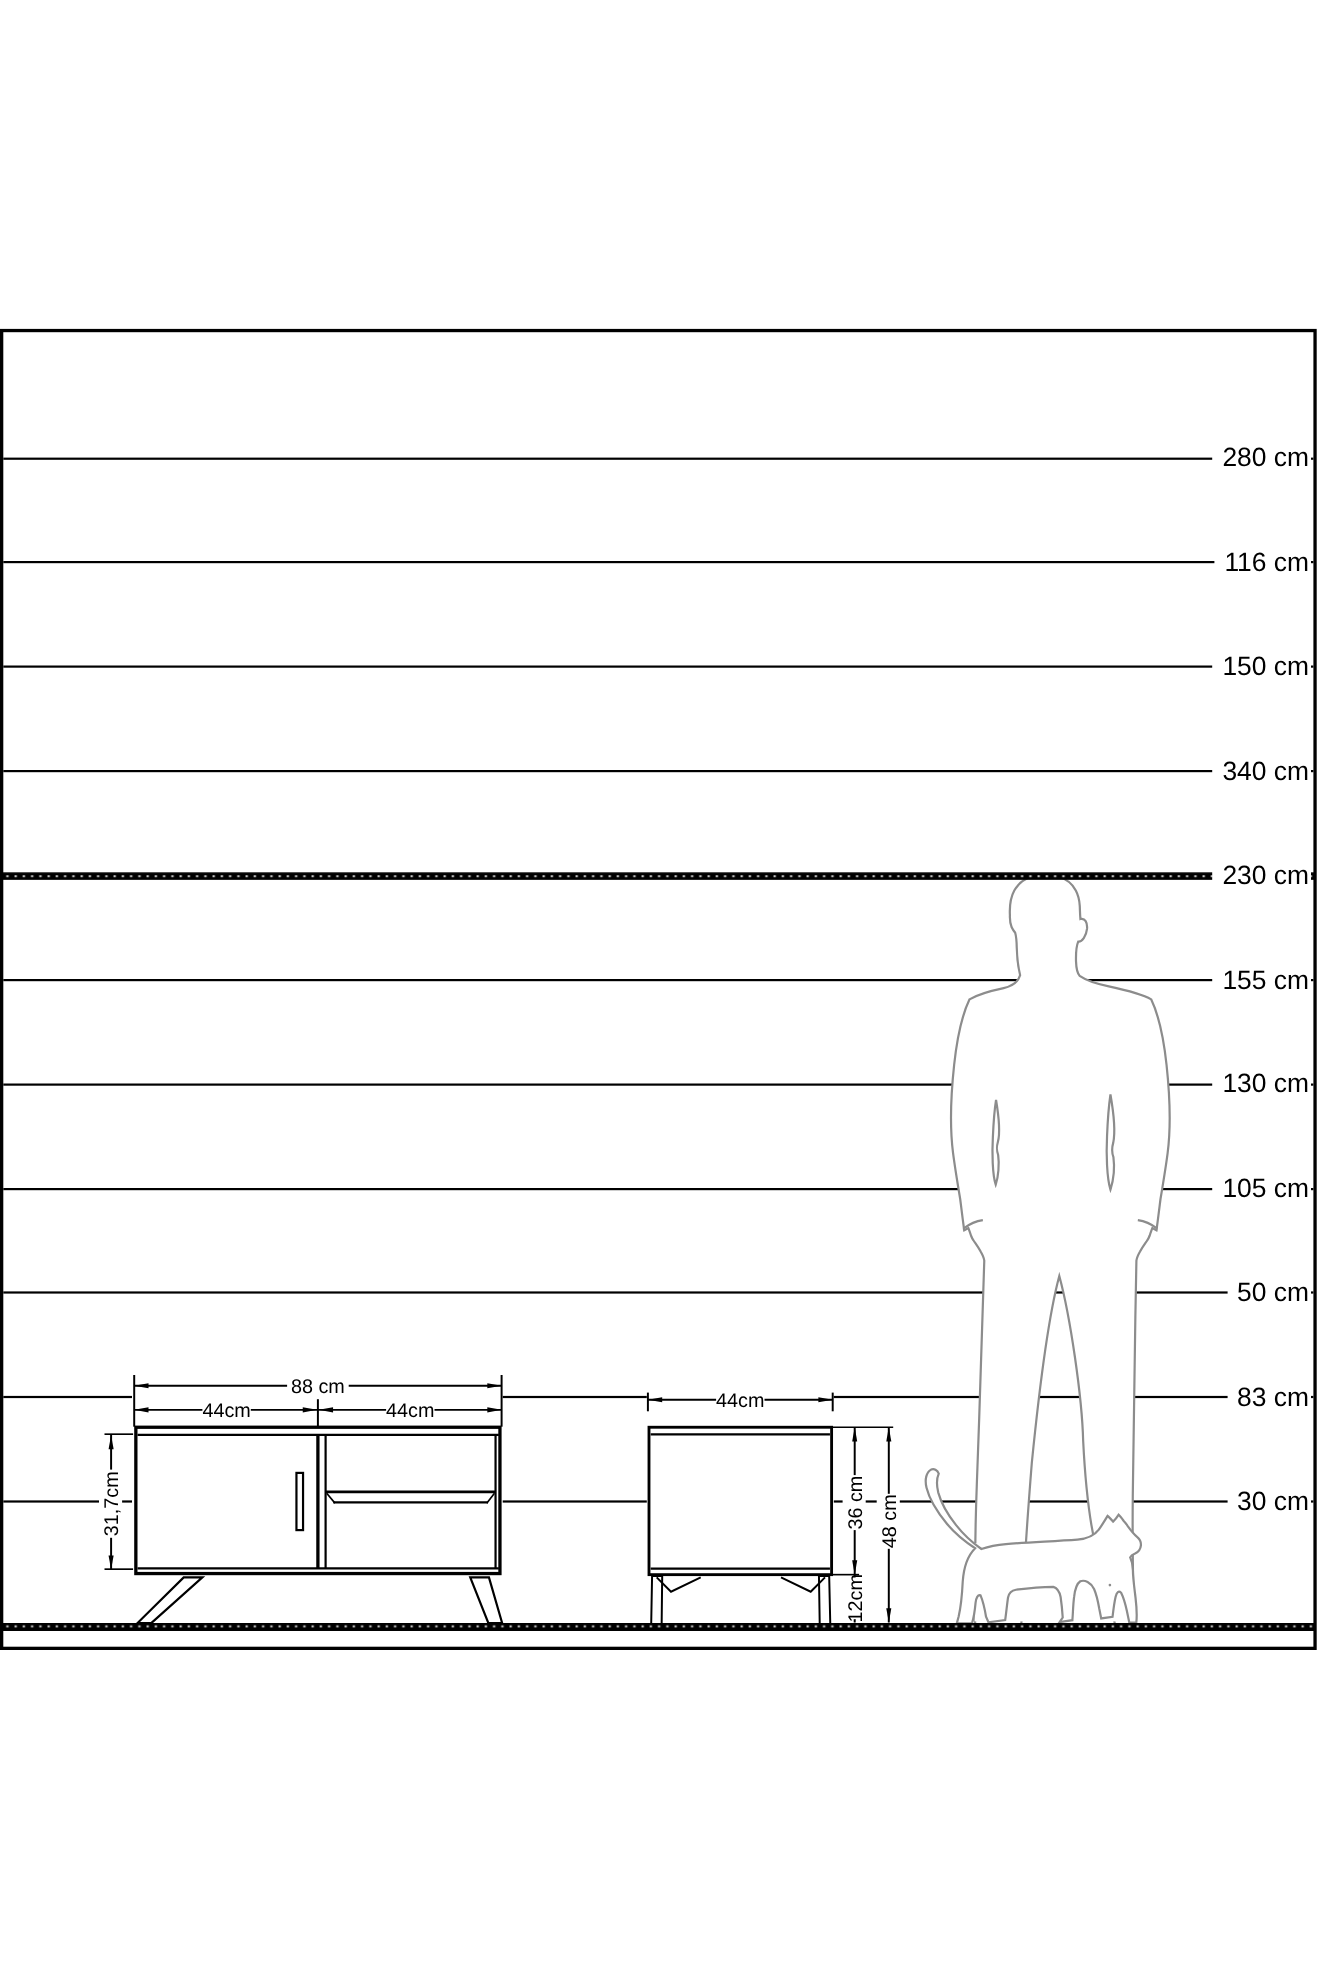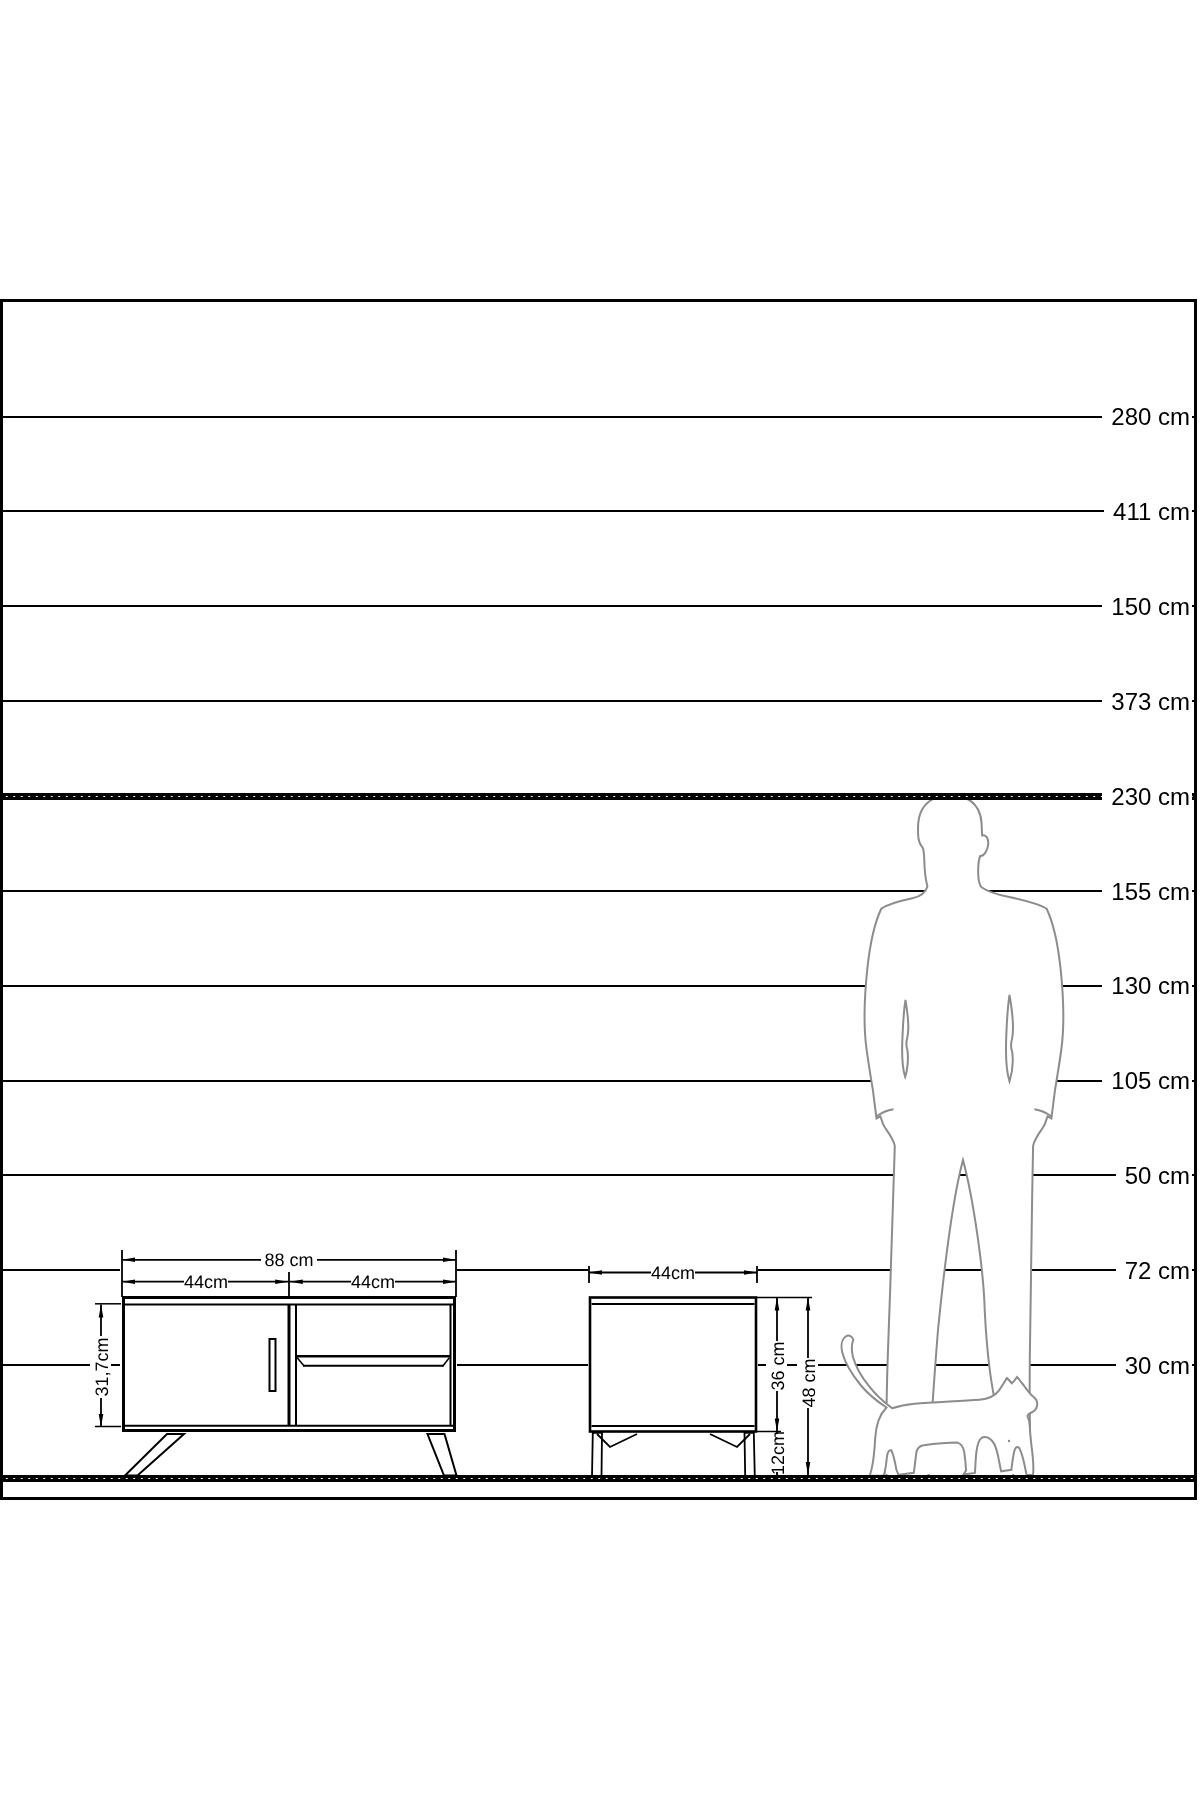--- a/index.html
+++ b/index.html
@@ -246,23 +246,23 @@
         C 851.4,1350.2 851.6,1343.7 853.4,1339.7
         C 852.2,1336.4 849,1334.7 846.5,1336 Z"></path>
       <circle cx="1009" cy="1441" r="1.2" fill="#8c8c8c" stroke="none"></circle>
     </g>
   </svg>
 
   <div class="band" style="top:792.5px"></div>
   <div class="band" style="top:1475px"></div>
 
   <div class="lab" style="top:402px">280 cm</div>
-  <div class="lab" style="top:497px">411 cm</div>
+  <div class="lab" style="top:497px">116 cm</div>
   <div class="lab" style="top:592px">150 cm</div>
-  <div class="lab" style="top:687px">373 cm</div>
+  <div class="lab" style="top:687px">340 cm</div>
   <div class="lab" style="top:782px">230 cm</div>
   <div class="lab" style="top:877px">155 cm</div>
   <div class="lab" style="top:971px">130 cm</div>
   <div class="lab" style="top:1066px">105 cm</div>
   <div class="lab" style="top:1161px">50 cm</div>
-  <div class="lab" style="top:1256px">72 cm</div>
+  <div class="lab" style="top:1256px">83 cm</div>
   <div class="lab" style="top:1351px">30 cm</div>
 </div>
 
 </body></html>

